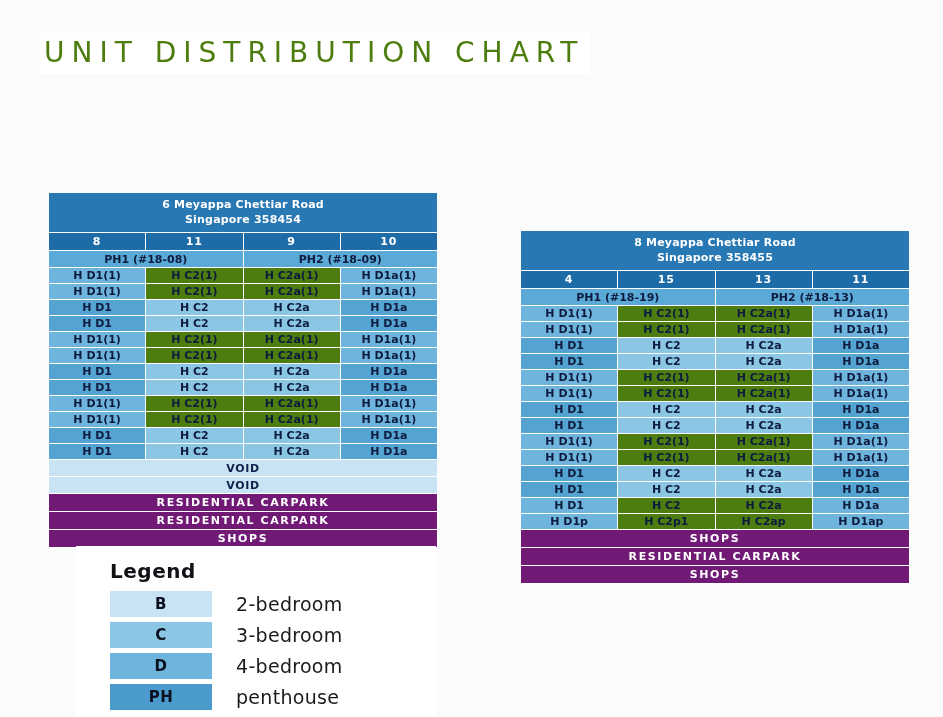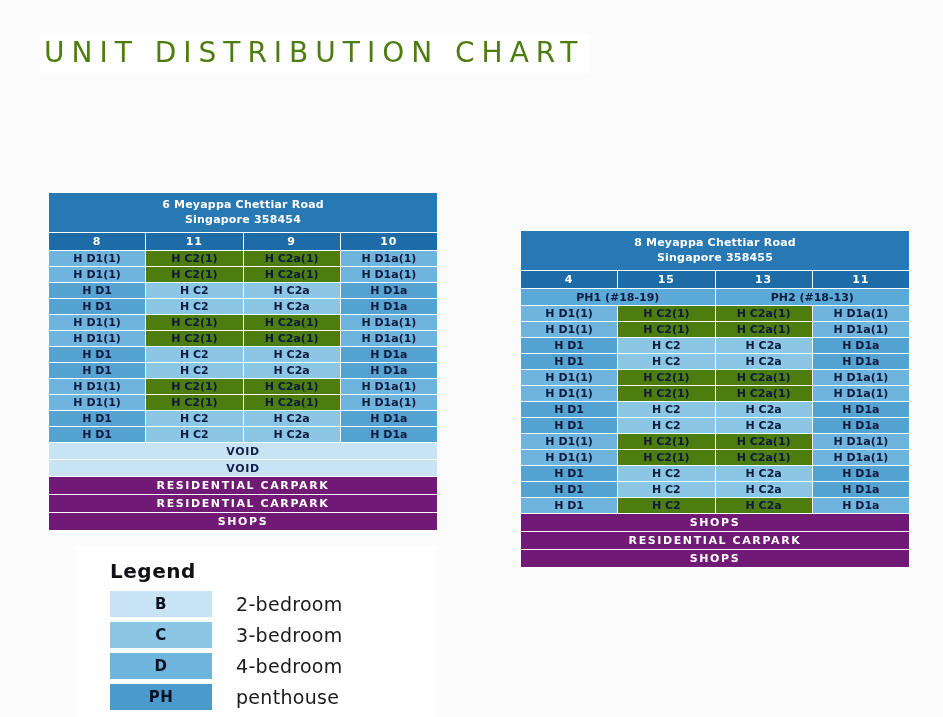--- a/index.html
+++ b/index.html
@@ -170,20 +170,24 @@
       <tr>
         <td class="addr-cell" colspan="4"><span>6 Meyappa Chettiar Road</span><span class="addr-line2">Singapore 358454</span></td>
       </tr>
       <tr>
         <td class="stack-cell">8</td>
         <td class="stack-cell">11</td>
         <td class="stack-cell">9</td>
         <td class="stack-cell">10</td>
       </tr>
       <tr>
+        <td class="ph-cell" colspan="2">PH1 (#18-08)</td>
+        <td class="ph-cell" colspan="2">PH2 (#18-09)</td>
+      </tr>
+      <tr>
         <td class="tone-d-light">H D1(1)</td>
         <td class="tone-c-light">H C2(1)</td>
         <td class="tone-c-light">H C2a(1)</td>
         <td class="tone-d-light">H D1a(1)</td>
       </tr>
       <tr>
         <td class="tone-d-light">H D1(1)</td>
         <td class="tone-c-light">H C2(1)</td>
         <td class="tone-c-light">H C2a(1)</td>
         <td class="tone-d-light">H D1a(1)</td>
@@ -350,20 +354,26 @@
         <td class="tone-d-dark">H D1</td>
         <td class="tone-c-dark">H C2</td>
         <td class="tone-c-dark">H C2a</td>
         <td class="tone-d-dark">H D1a</td>
       </tr>
       <tr>
         <td class="tone-d-light">H D1</td>
         <td class="tone-c-light">H C2</td>
         <td class="tone-c-light">H C2a</td>
         <td class="tone-d-light">H D1a</td>
+      </tr>
+      <tr>
+        <td class="tone-d-light">H D1p</td>
+        <td class="tone-c-light">H C2p1</td>
+        <td class="tone-c-light">H C2ap</td>
+        <td class="tone-d-light">H D1ap</td>
       </tr>
       <tr>
         <td class="shops-cell" colspan="4">SHOPS</td>
       </tr>
       <tr>
         <td class="carpark-cell" colspan="4">RESIDENTIAL CARPARK</td>
       </tr>
       <tr>
         <td class="shops-cell" colspan="4">SHOPS</td>
       </tr>

